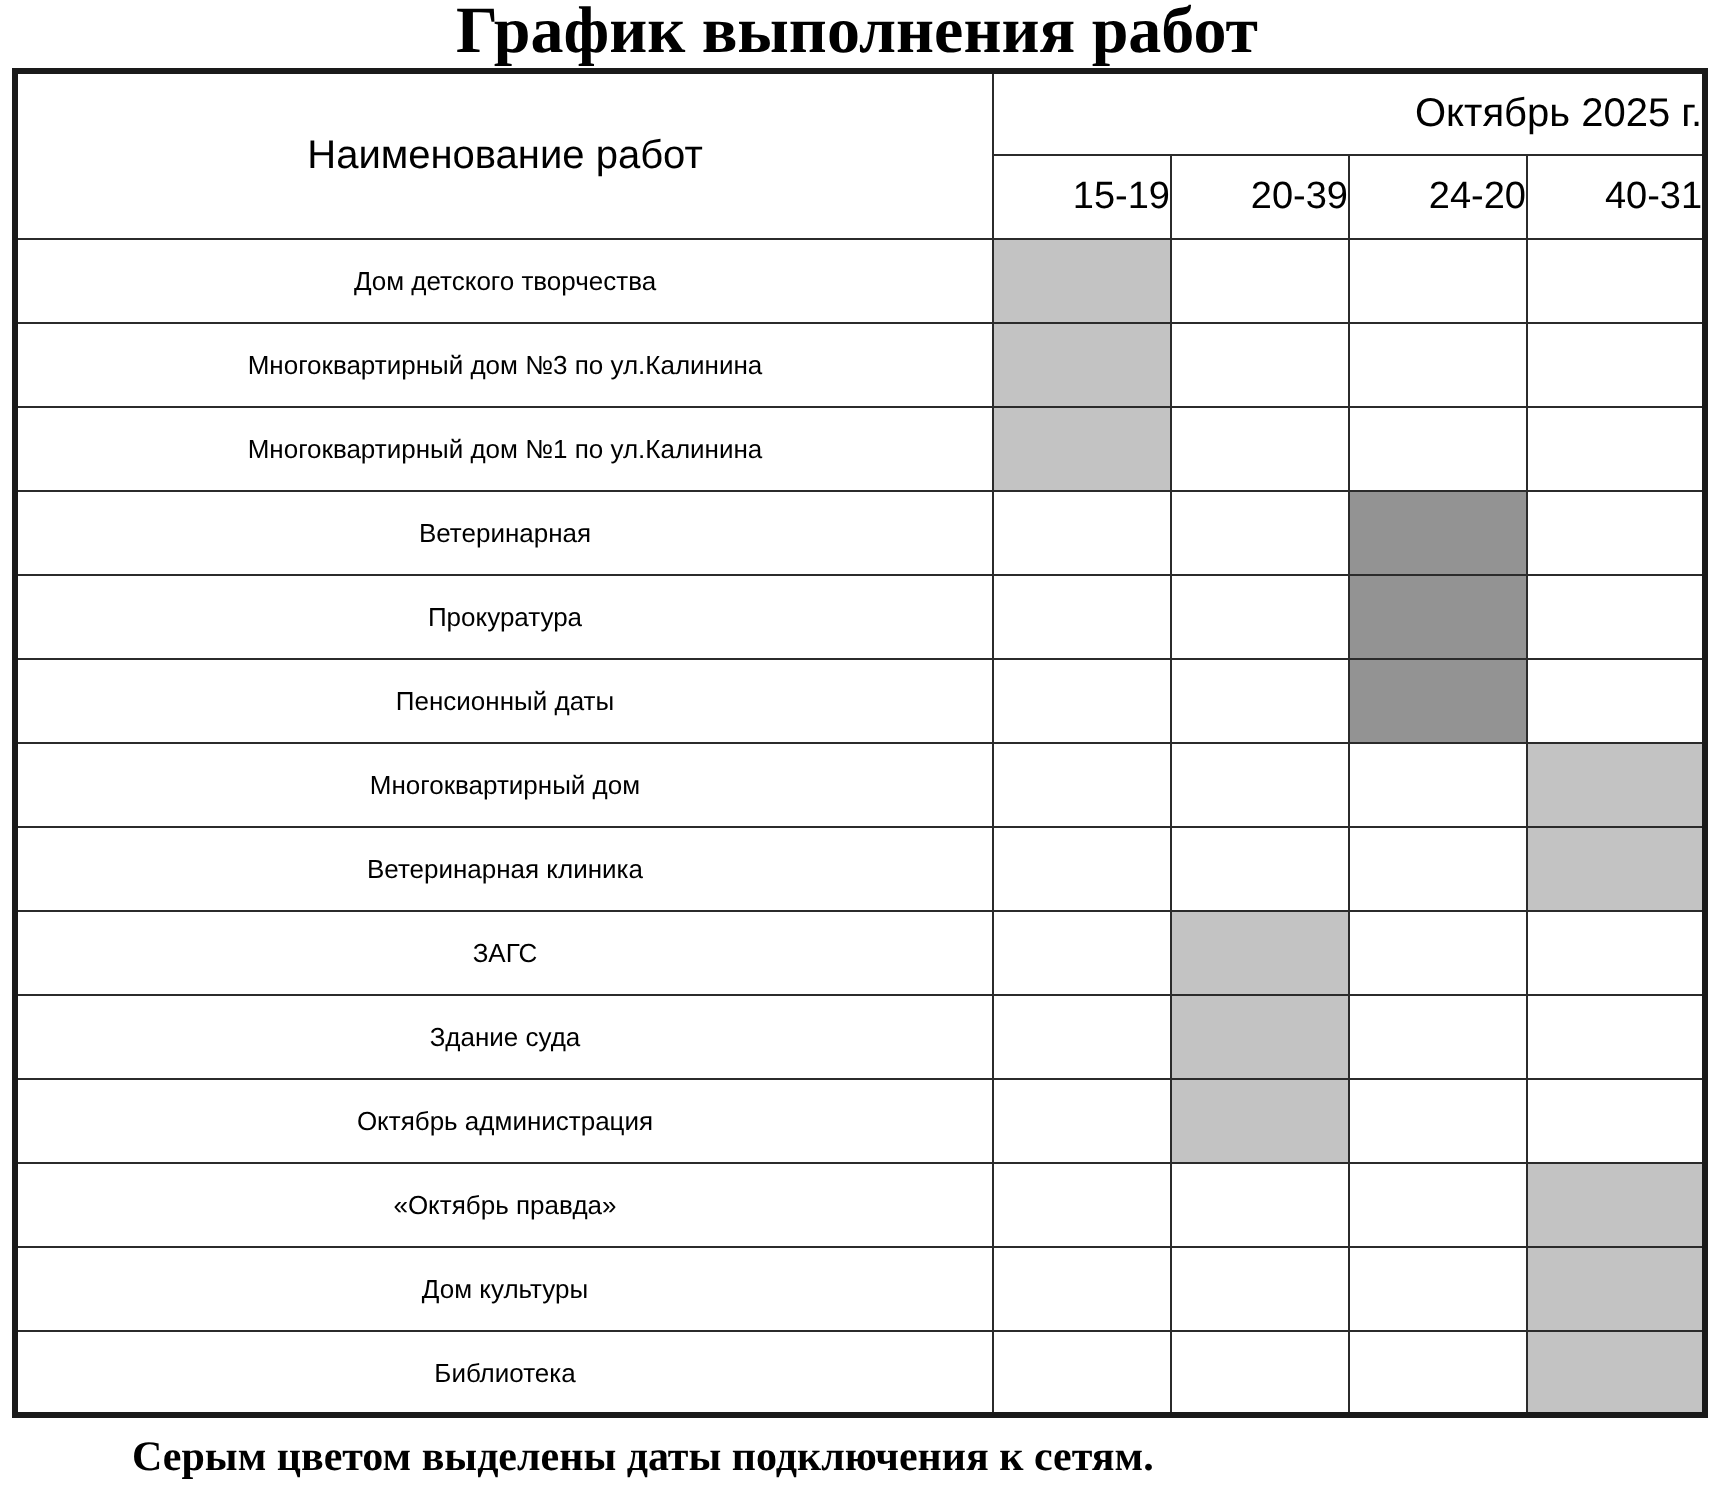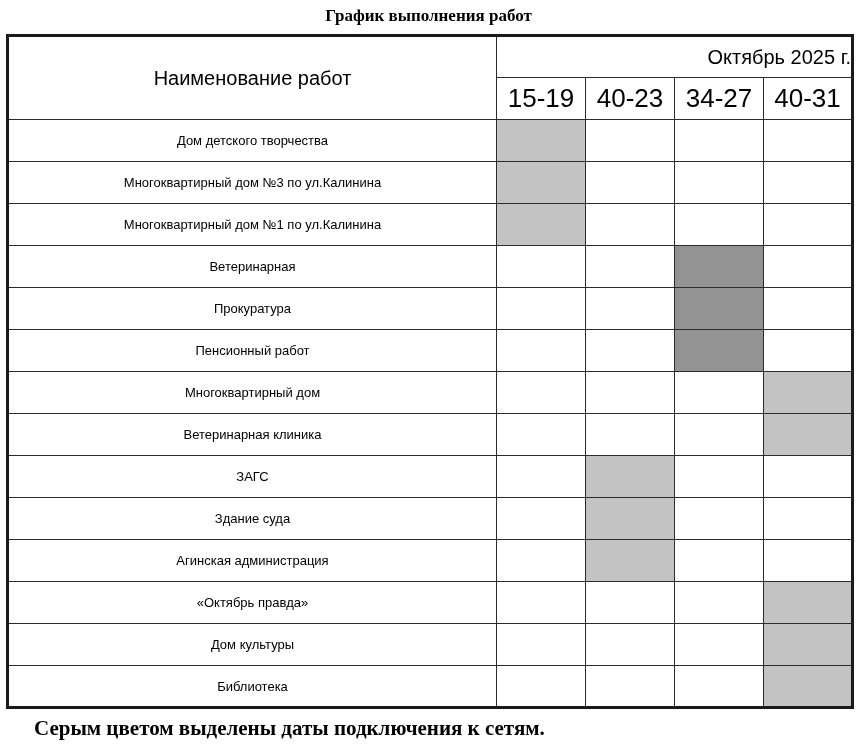--- a/index.html
+++ b/index.html
@@ -17,21 +17,21 @@
   .page {
     position: relative;
     width: 857px;
     height: 749px;
     box-sizing: border-box;
   }
   .title {
     text-align: center;
     font-family: "Liberation Serif", serif;
     font-weight: bold;
-    font-size: 17px;
+    font-size: 33px;
     line-height: 28px;
     padding-top: 2px;
     padding-bottom: 4px;
     letter-spacing: 0px;
   }
   table.schedule {
     border-collapse: collapse;
     table-layout: fixed;
     width: 845px;
     margin: 0 6px;
@@ -48,42 +48,43 @@
     font-size: 20px;
     font-family: "Liberation Sans", sans-serif;
     vertical-align: middle;
   }
   .hdr-month {
     text-align: right;
     font-size: 20px;
     vertical-align: middle;
   }
   .hdr-period {
-    text-align: center;
-    font-size: 26px;
+    text-align: right;
+    font-size: 19px;
     vertical-align: middle;
   }
   .row-label {
     font-size: 13px;
     padding-left: 10px;
     vertical-align: middle;
     white-space: nowrap;
     overflow: hidden;
     text-align: center;
   }
   .cell-empty { background: #ffffff; }
   .cell-light { background: #c3c3c3; }
   .cell-dark  { background: #939393; }
 
   .footnote {
     font-family: "Liberation Serif", serif;
     font-weight: bold;
     font-size: 21px;
     padding: 6px 0 0 34px;
     line-height: 26px;
+    margin-left: 32px;
   }
   col.c-name { width: 489px; }
   col.c-p { width: 89px; }
 </style>
 </head>
 <body>
 
 <div class="page">
 
   <div class="title">График выполнения работ</div>
@@ -96,22 +97,22 @@
         <col class="c-p">
         <col class="c-p">
     </colgroup>
     <tbody>
       <tr>
         <td class="hdr-name" rowspan="2">Наименование работ</td>
         <td class="hdr-month" colspan="4">Октябрь 2025 г.</td>
       </tr>
       <tr>
         <td class="hdr-period">15-19</td>
-        <td class="hdr-period">40-23</td>
-        <td class="hdr-period">34-27</td>
+        <td class="hdr-period">20-39</td>
+        <td class="hdr-period">24-20</td>
         <td class="hdr-period">40-31</td>
       </tr>
     <tr>
           <td class="row-label">Дом детского творчества</td>
           <td class="cell-light"></td>
           <td class="cell-empty"></td>
           <td class="cell-empty"></td>
           <td class="cell-empty"></td>
         </tr>
         <tr>
@@ -136,21 +137,21 @@
           <td class="cell-empty"></td>
         </tr>
         <tr>
           <td class="row-label">Прокуратура</td>
           <td class="cell-empty"></td>
           <td class="cell-empty"></td>
           <td class="cell-dark"></td>
           <td class="cell-empty"></td>
         </tr>
         <tr>
-          <td class="row-label">Пенсионный работ</td>
+          <td class="row-label">Пенсионный даты</td>
           <td class="cell-empty"></td>
           <td class="cell-empty"></td>
           <td class="cell-dark"></td>
           <td class="cell-empty"></td>
         </tr>
         <tr>
           <td class="row-label">Многоквартирный дом</td>
           <td class="cell-empty"></td>
           <td class="cell-empty"></td>
           <td class="cell-empty"></td>
@@ -171,21 +172,21 @@
           <td class="cell-empty"></td>
         </tr>
         <tr>
           <td class="row-label">Здание суда</td>
           <td class="cell-empty"></td>
           <td class="cell-light"></td>
           <td class="cell-empty"></td>
           <td class="cell-empty"></td>
         </tr>
         <tr>
-          <td class="row-label">Агинская администрация</td>
+          <td class="row-label">Октябрь администрация</td>
           <td class="cell-empty"></td>
           <td class="cell-light"></td>
           <td class="cell-empty"></td>
           <td class="cell-empty"></td>
         </tr>
         <tr>
           <td class="row-label">«Октябрь правда»</td>
           <td class="cell-empty"></td>
           <td class="cell-empty"></td>
           <td class="cell-empty"></td>

